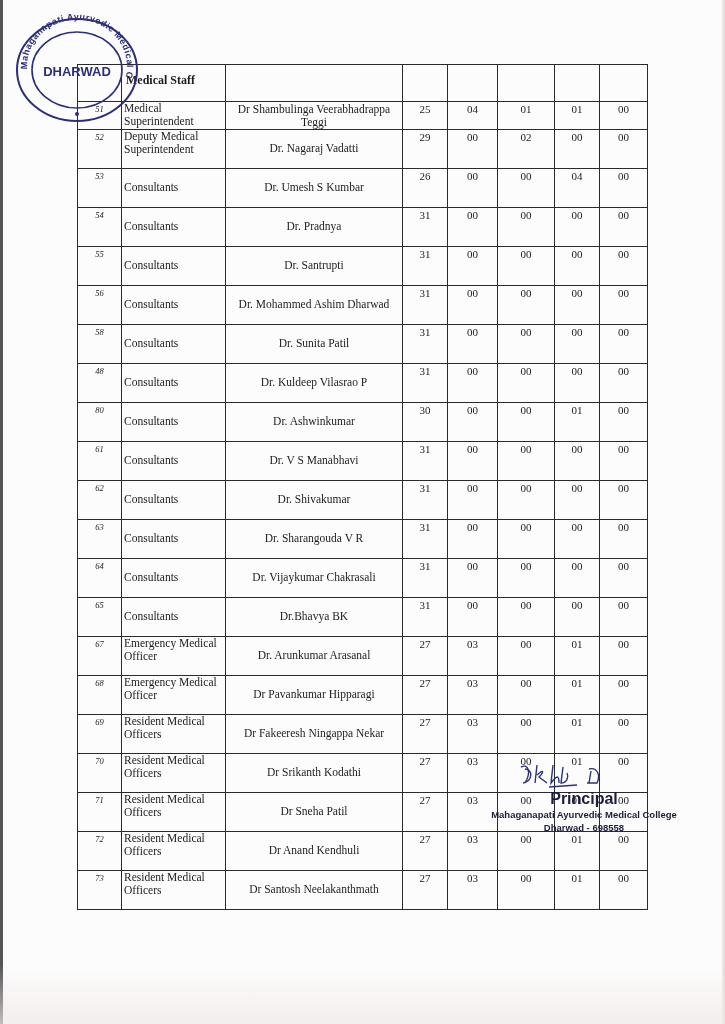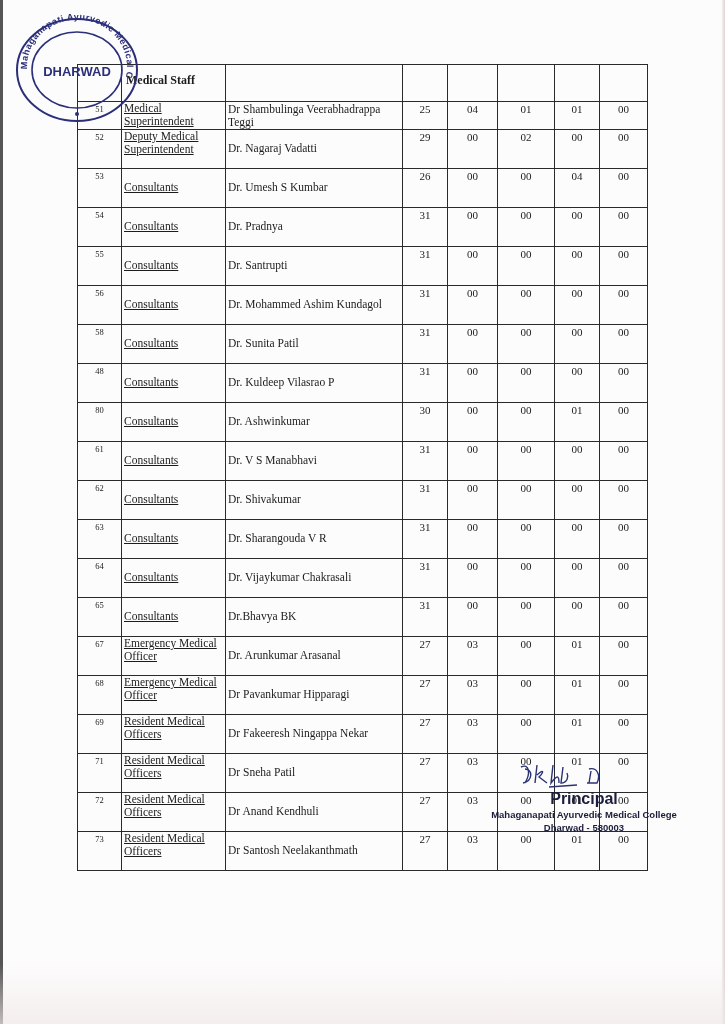--- a/index.html
+++ b/index.html
@@ -39,24 +39,24 @@
   col.c-des { width: 104px; }
   col.c-name { width: 177px; }
   col.c-v1 { width: 45px; }
   col.c-v2 { width: 50px; }
   col.c-v3 { width: 57px; }
   col.c-v4 { width: 45px; }
   col.c-v5 { width: 48px; }
   tr.hdr td { height: 27px; }
   tr.hdr td.sec { font-weight: bold; font-size: 12px; padding-top: 9px; padding-left: 4px; }
   tr.r td { height: 26px; }
-  td.sl { font-size: 8.5px !important; text-align: center; padding-top: 1px !important; }
-  td.des { padding-top: 12px !important; text-decoration: underline; }
+  td.sl { font-size: 8.5px !important; text-align: center; padding-top: 1px !important; font-style: italic; }
+  td.des { padding-top: 12px !important; }
   td.des.two { padding-top: 0 !important; }
-  td.name { padding-top: 12px !important; }
+  td.name { padding-top: 12px !important; text-align: center; }
   td.name.tp { padding-top: 1px !important; }
   td.num { text-align: center; font-size: 11px !important; padding-top: 1px !important; }
   .stamp {
     position: absolute; left: 14px; top: 14px; width: 126px; height: 108px;
     pointer-events: none;
   }
   .signature {
     position: absolute; left: 515px; top: 757px; width: 100px; height: 36px;
   }
   .principal {
@@ -141,21 +141,21 @@
         <td class="name">Dr. Santrupti</td>
         <td class="num">31</td>
         <td class="num">00</td>
         <td class="num">00</td>
         <td class="num">00</td>
         <td class="num">00</td>
       </tr>
       <tr class="r">
         <td class="sl">56</td>
         <td class="des">Consultants</td>
-        <td class="name">Dr. Mohammed Ashim Kundagol</td>
+        <td class="name">Dr. Mohammed Ashim Dharwad</td>
         <td class="num">31</td>
         <td class="num">00</td>
         <td class="num">00</td>
         <td class="num">00</td>
         <td class="num">00</td>
       </tr>
       <tr class="r">
         <td class="sl">58</td>
         <td class="des">Consultants</td>
         <td class="name">Dr. Sunita Patil</td>
@@ -252,20 +252,30 @@
         <td class="num">27</td>
         <td class="num">03</td>
         <td class="num">00</td>
         <td class="num">01</td>
         <td class="num">00</td>
       </tr>
       <tr class="r">
         <td class="sl">69</td>
         <td class="des two">Resident Medical Officers</td>
         <td class="name">Dr Fakeeresh Ningappa Nekar</td>
+        <td class="num">27</td>
+        <td class="num">03</td>
+        <td class="num">00</td>
+        <td class="num">01</td>
+        <td class="num">00</td>
+      </tr>
+      <tr class="r">
+        <td class="sl">70</td>
+        <td class="des two">Resident Medical Officers</td>
+        <td class="name">Dr Srikanth Kodathi</td>
         <td class="num">27</td>
         <td class="num">03</td>
         <td class="num">00</td>
         <td class="num">01</td>
         <td class="num">00</td>
       </tr>
       <tr class="r">
         <td class="sl">71</td>
         <td class="des two">Resident Medical Officers</td>
         <td class="name">Dr Sneha Patil</td>
@@ -315,14 +325,14 @@
   <path d="M6,10 C14,6 16,16 10,26 M10,12 C18,12 18,24 8,26" fill="none" stroke="#2a3275" stroke-width="1.4"></path>
   <path d="M22,8 L20,26 M22,18 C28,12 30,14 24,20 L32,26" fill="none" stroke="#2a3275" stroke-width="1.4"></path>
   <path d="M38,8 L36,26 C42,18 44,18 44,26 M48,10 L46,26 C52,26 54,20 52,16" fill="none" stroke="#2a3275" stroke-width="1.4"></path>
   <path d="M34,30 L62,28" fill="none" stroke="#2a3275" stroke-width="1.4"></path>
   <path d="M74,12 C82,10 86,18 82,26 L72,26 M76,14 L74,26" fill="none" stroke="#2a3275" stroke-width="1.4"></path>
 </svg>
 
 <div class="principal">
   <div class="title">Principal</div>
   <div class="line">Mahaganapati Ayurvedic Medical College</div>
-  <div class="line">Dharwad - 580003</div>
+  <div class="line">Dharwad - 698558</div>
 </div>
 
 </body></html>

